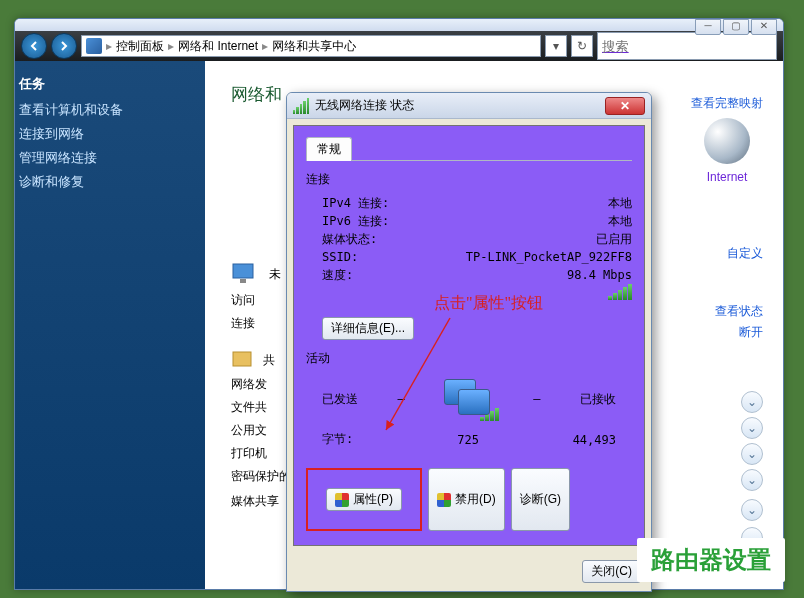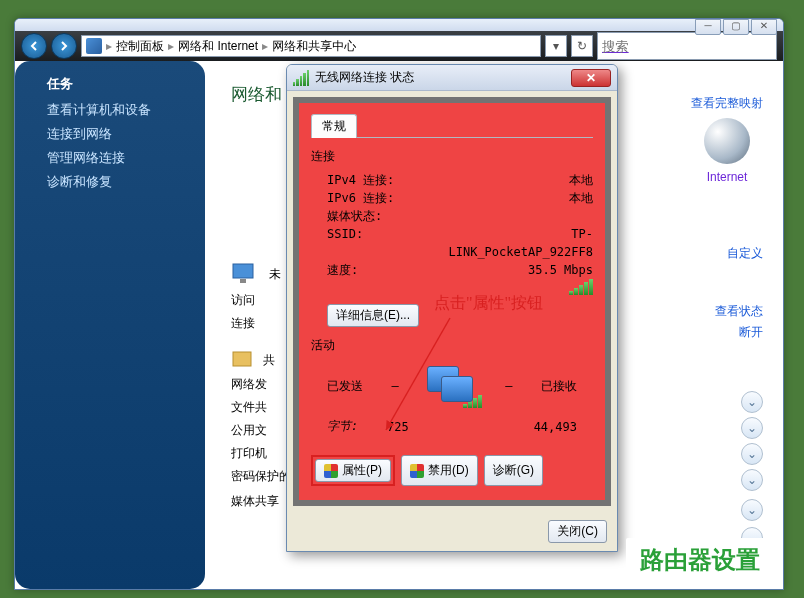--- a/index.html
+++ b/index.html
@@ -108,22 +108,21 @@
     color: #555;
   }
   .body-split {
     display: flex;
     height: calc(100% - 42px);
   }
   .sidebar {
     width: 190px;
     background: linear-gradient(to bottom, #1a4a7a, #0a3a6a);
     color: #fff;
-    padding: 14px 32px;
-    border-radius: 15px;
+    padding: 14px 4px;
   }
   .sidebar h4 {
     margin: 0 0 8px 0;
     font-size: 13px;
     font-weight: bold;
   }
   .sidebar a {
     display: block;
     color: #c8e4ff;
     text-decoration: none;
@@ -188,23 +187,23 @@
     border-radius: 50%;
     background: radial-gradient(circle,#6ab5ff,#2a7ad0);
     color: #fff;
     text-align: center;
     line-height: 18px;
     font-weight: bold;
   }
   
   .dialog {
     position: absolute;
-    top: 64px;
+    top: 92px;
     left: 286px;
-    width: 332px;
+    width: 366px;
     background: #ece9d8;
     border: 1px solid #6a8ab0;
     box-shadow: 4px 4px 12px rgba(0,0,0,0.4);
     border-radius: 6px 6px 0 0;
     overflow: hidden;
   }
   .dlg-title {
     height: 26px;
     background: linear-gradient(to bottom,#e8eef8,#cad6e8);
     display: flex;
@@ -220,23 +219,23 @@
     background: linear-gradient(to bottom,#e88,#c33);
     border: 1px solid #922;
     border-radius: 3px;
     color: #fff;
     text-align: center;
     line-height: 16px;
     font-weight: bold;
   }
   .dlg-body {
     padding: 10px 12px 14px 12px;
-    background: #ef4444;
+    background: #8b5cf6;
     margin: 6px;
-    border: 6px solid #737373;
+    border: 1px solid #737373;
   }
   .tabset {
     display: flex;
     border-bottom: 1px solid #b0b8c2;
   }
   .tab {
     padding: 3px 10px;
     border: 1px solid #b0b8c2;
     border-bottom: none;
     background: #fdfdfd;
@@ -297,41 +296,41 @@
   }
   .mon.front{ top:10px;left:14px; z-index:2;}
   .mon.back{ top:0;left:0;}
   .btnrow {
     display: flex;
     gap: 6px;
     margin-top: 14px;
   }
   .highlight-box {
     border: 2px solid #d82020;
-    padding: 2px;
+    padding: 18px;
     display: inline-block;
   }
   .annotation {
     position: absolute;
     top: 293px;
     left: 434px;
     color: #d82020;
     font-size: 16px;
     font-family: SimSun, serif;
   }
   .arrow-svg {
     position: absolute;
     top: 310px;
     left: 380px;
     pointer-events: none;
   }
   .watermark {
     position: absolute;
     bottom: 16px;
-    right: 30px;
+    right: 19px;
     background: #fff;
     color: #2aa038;
     font-size: 24px;
     font-weight: bold;
     padding: 6px 14px;
     border-radius: 2px;
   }
   .shield-icon {
     width:14px;height:14px;
     background: conic-gradient(#e03030 0 25%, #30a030 25% 50%, #3060d0 50% 75%, #e0c030 75% 100%);
@@ -477,41 +476,42 @@
       <div class="kv-row">
           <span class="k">IPv4 连接:</span>
           <span class="v">本地</span>
         </div>
       <div class="kv-row">
           <span class="k">IPv6 连接:</span>
           <span class="v">本地</span>
         </div>
       <div class="kv-row">
           <span class="k">媒体状态:</span>
+          <span class="v">已启用</span>
         </div>
       <div class="kv-row">
           <span class="k">SSID:</span>
           <span class="v">TP-LINK_PocketAP_922FF8</span>
         </div>
       <div class="kv-row">
           <span class="k">速度:</span>
-          <span class="v">35.5 Mbps</span>
+          <span class="v">98.4 Mbps</span>
         </div>
       <div class="kv-row">
         <span class="v">
           <span class="sig-bars">
             <span style="height:4px"></span>
               <span style="height:7px"></span>
               <span style="height:10px"></span>
               <span style="height:13px"></span>
               <span style="height:16px"></span>
           </span>
         </span>
       </div>
-      <div style="padding-left:16px;margin-top:4px;">
+      <div style="padding-left:16px;margin-top:12px;">
         <button class="dlg-btn">详细信息(E)...</button>
       </div>
     </div>
 
     <div class="group">
       <div class="group-title">活动</div>
       <div class="activity-row">
         <span>已发送</span>
         <span style="text-align:center;">—</span>
         <div class="monitors">
@@ -521,22 +521,22 @@
             <span style="height:4px"></span>
               <span style="height:7px"></span>
               <span style="height:10px"></span>
               <span style="height:13px"></span>
           </div>
         </div>
         <span style="text-align:center;">—</span>
         <span>已接收</span>
       </div>
       <div class="activity-row">
-        <span style="flex:0 0 60px;font-style:italic;">字节:</span>
-        <span style="flex:1;text-align:left;">725</span>
+        <span style="flex:0 0 60px;">字节:</span>
+        <span style="flex:1;text-align:right;">725</span>
         <span style="flex:0 0 40px;"></span>
         <span style="flex:1;text-align:right;">44,493</span>
       </div>
 
       <div class="btnrow">
         <span class="highlight-box">
           <button class="dlg-btn">
             <span class="shield-icon"></span>
             <span>属性(P)</span>
           </button>

